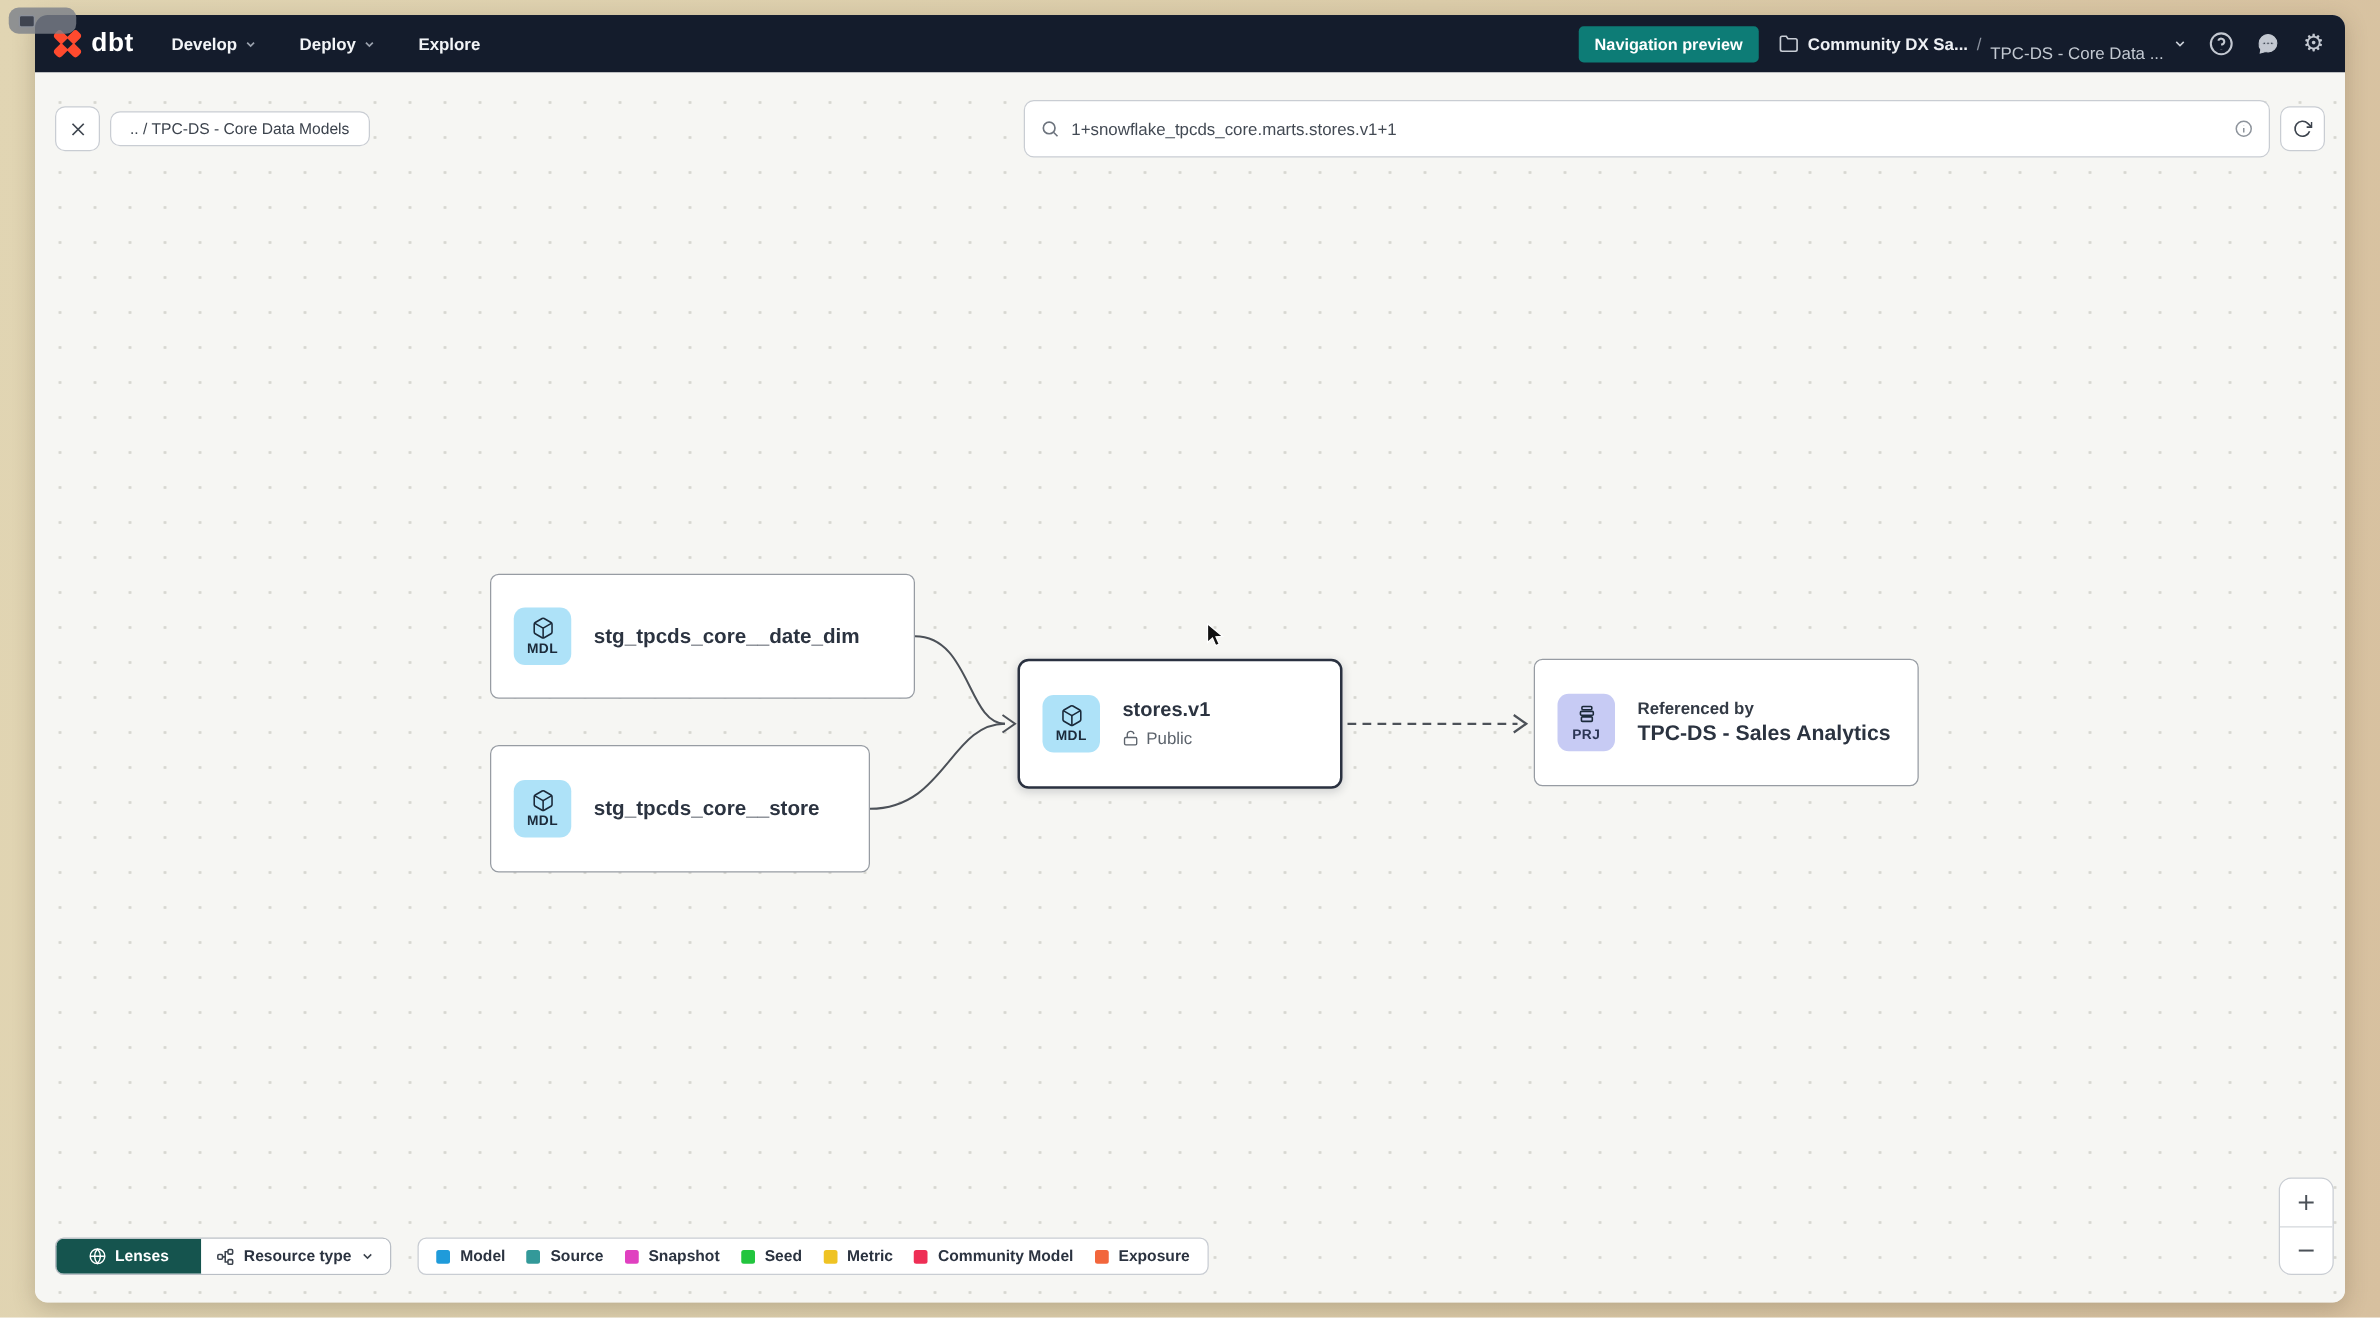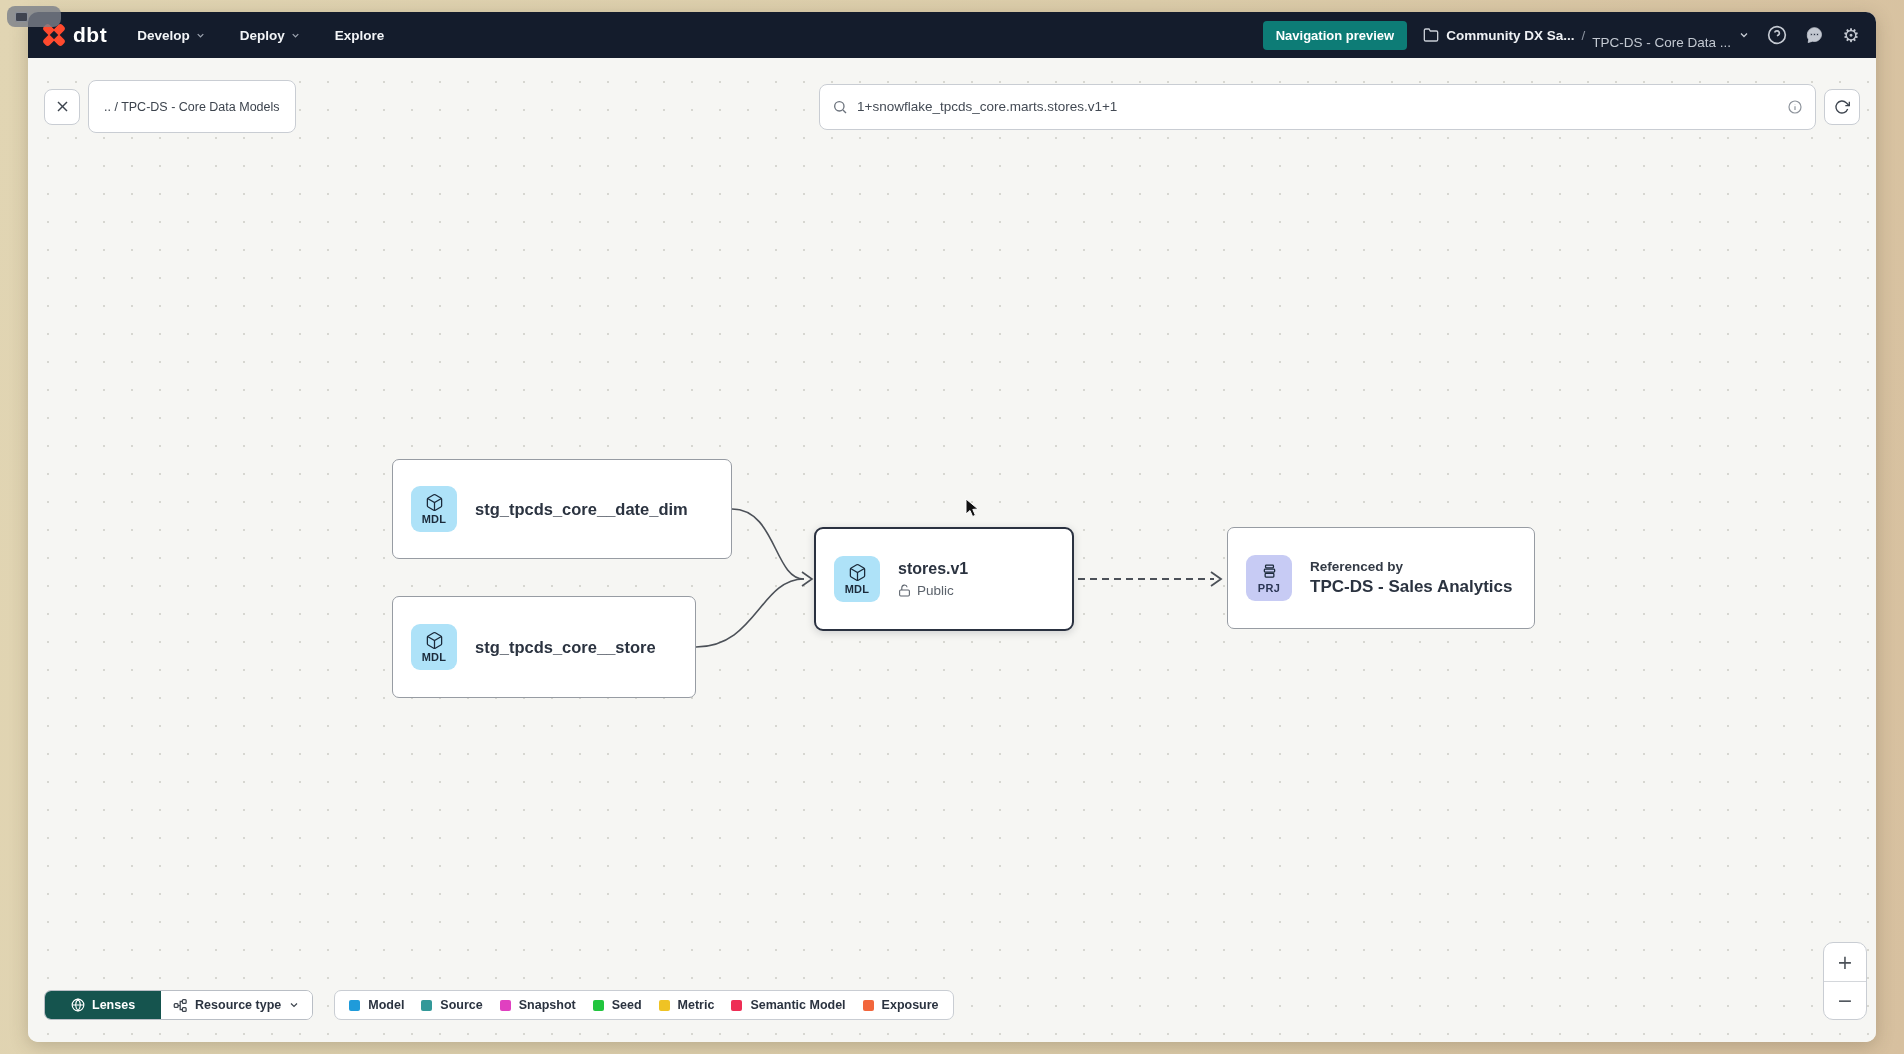--- a/index.html
+++ b/index.html
@@ -56,21 +56,21 @@
     background-image:radial-gradient(circle,#d7d7d1 1.1px,transparent 1.2px);
     background-size:28px 28px; background-position:6px 10px; }
   .edges { position:absolute; left:0; top:0; pointer-events:none; }
 
   
   .toolbar { position:absolute; top:22px; left:16px; right:16px;
     display:flex; align-items:center; gap:8px; }
   .tool-btn { width:36px; height:36px; background:#fff; border:1px solid #c9cdd3;
     border-radius:8px; display:flex; align-items:center; justify-content:center; cursor:pointer; }
   .tool-btn svg { stroke:#3d444e; }
-  .crumb-chip { height:53px; background:#fff; border:1px solid #c9cdd3; border-radius:8px;
+  .crumb-chip { height:28px; background:#fff; border:1px solid #c9cdd3; border-radius:8px;
     display:flex; align-items:center; padding:0 15px; font-size:12.5px; color:#3c434d; cursor:pointer; }
   .spacer { flex:1; }
   .search-box { width:997px; height:46px; background:#fff; border:1px solid #c9cdd3;
     border-radius:8px; display:flex; align-items:center; padding:0 12px; gap:9px; }
   .search-box svg.mag { stroke:#6c737d; flex:none; }
   .search-box input { flex:1; border:none; outline:none; font-size:13.5px; color:#434a54;
     font-family:"Liberation Sans","DejaVu Sans",sans-serif; background:transparent; }
   .search-box svg.info { stroke:#8e949c; flex:none; }
 
   
@@ -332,21 +332,21 @@
           <span class="legend-item">
             <span class="swatch" style="background: rgb(34, 197, 62);"></span>
             <span>Seed</span>
           </span>
           <span class="legend-item">
             <span class="swatch" style="background: rgb(239, 195, 36);"></span>
             <span>Metric</span>
           </span>
           <span class="legend-item">
             <span class="swatch" style="background: rgb(238, 46, 85);"></span>
-            <span>Semantic Model</span>
+            <span>Community Model</span>
           </span>
           <span class="legend-item">
             <span class="swatch" style="background: rgb(242, 102, 60);"></span>
             <span>Exposure</span>
           </span>
         </div>
     </div>
 
     <div class="zoom-ctl">
       <div class="zoom-btn">+</div>

